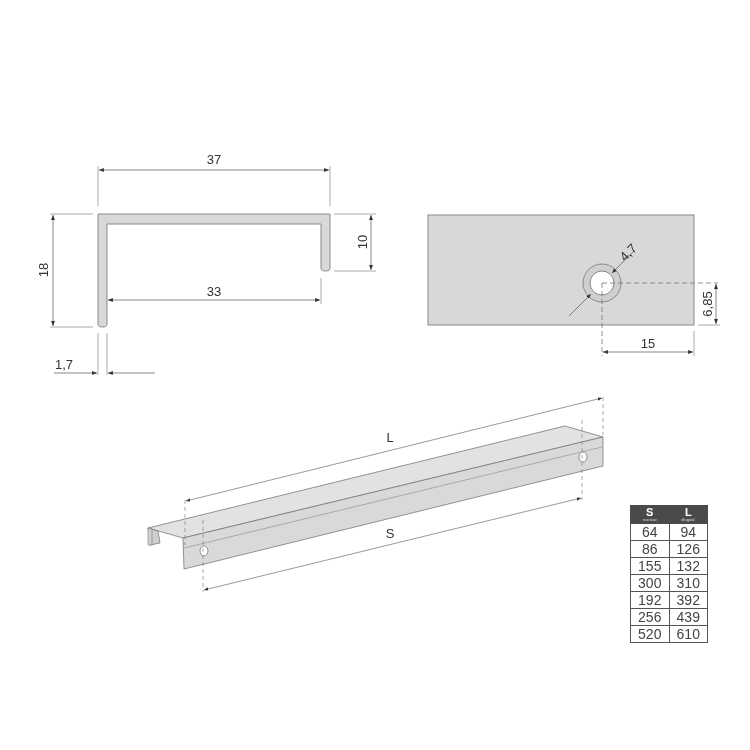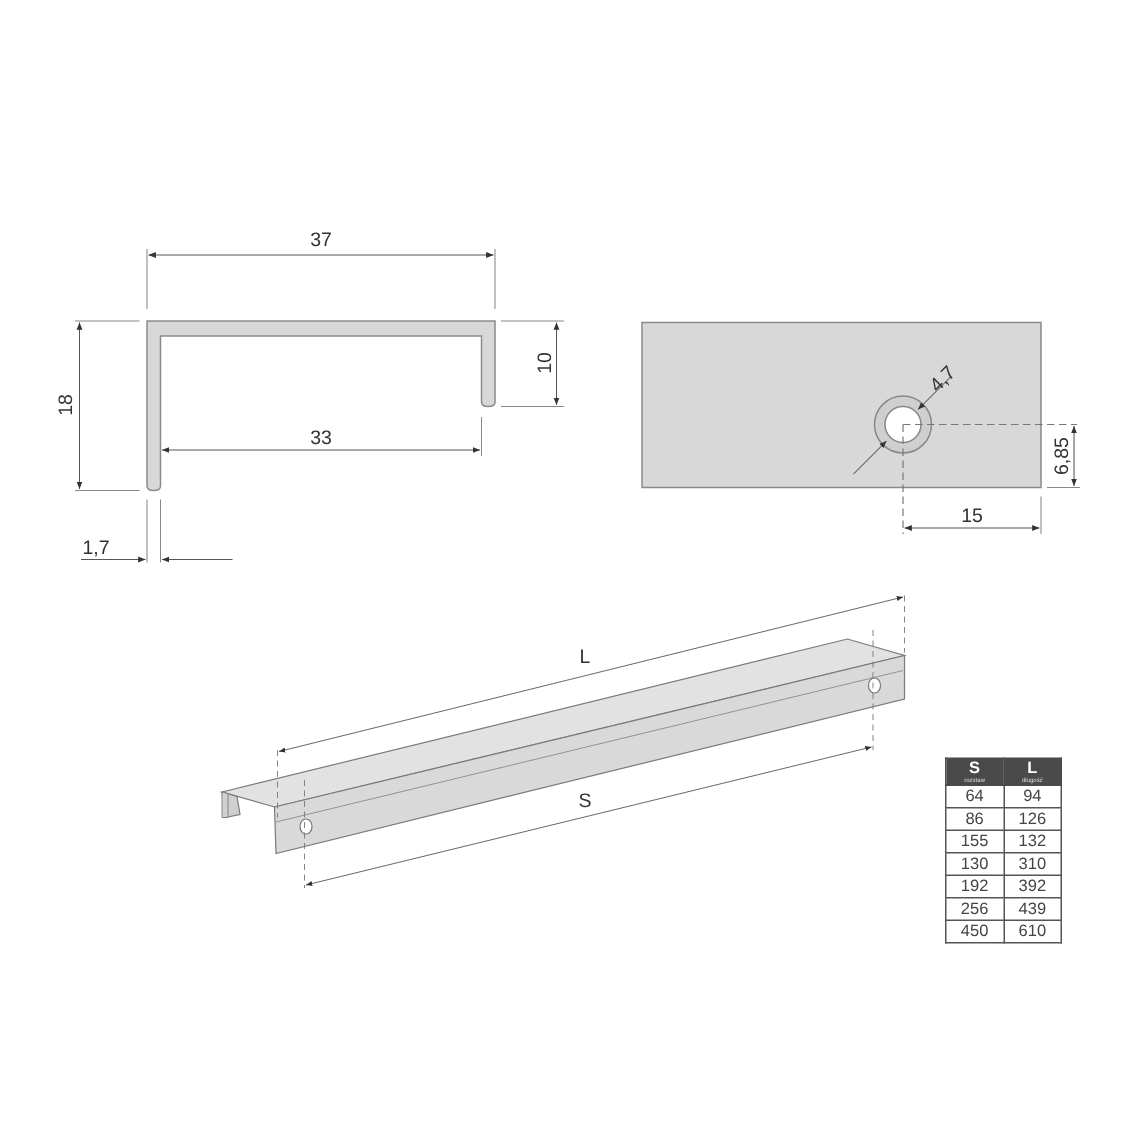--- a/index.html
+++ b/index.html
@@ -2,21 +2,21 @@
 <html><head>
 <meta charset="utf-8">
 <style>
   html,body{margin:0;padding:0;background:#fff;}
   body{width:750px;height:750px;position:relative;overflow:hidden;font-family:"Liberation Sans",sans-serif;}
   svg{position:absolute;left:0;top:0;}
   .dim{font-family:"Liberation Sans",sans-serif;font-size:13px;fill:#333;}
   .table{position:absolute;left:630px;top:505px;width:78px;border-collapse:collapse;font-family:"Liberation Sans",sans-serif;}
   .table th{background:#4a4a4a;color:#fff;font-size:11px;font-weight:bold;padding:1px 0 0;line-height:10px;border:1px solid #4a4a4a;width:39px;}
   .table th .sub{display:block;font-size:4px;font-weight:normal;line-height:6px;color:#ddd;}
-  .table td{border:1px solid #555;font-size:11px;color:#444;text-align:center;height:14px;padding:0;}
+  .table td{border:1px solid #555;font-size:14px;color:#444;text-align:center;height:14px;padding:0;}
 </style>
 </head>
 <body>
 
 <svg width="750" height="750" viewBox="0 0 750 750">
   <defs>
     <marker id="arr" viewBox="0 0 10 10" refX="10" refY="5" markerWidth="7" markerHeight="7" orient="auto-start-reverse">
       <path d="M0,1 L10,5 L0,9 z" fill="#333"></path>
     </marker>
   </defs>
@@ -106,29 +106,29 @@
       </tr>
     <tr>
         <td>86</td>
         <td>126</td>
       </tr>
     <tr>
         <td>155</td>
         <td>132</td>
       </tr>
     <tr>
-        <td>130</td>
+        <td>300</td>
         <td>310</td>
       </tr>
     <tr>
         <td>192</td>
         <td>392</td>
       </tr>
     <tr>
         <td>256</td>
         <td>439</td>
       </tr>
     <tr>
-        <td>450</td>
+        <td>520</td>
         <td>610</td>
       </tr>
   </tbody>
 </table>
 
 </body></html>

